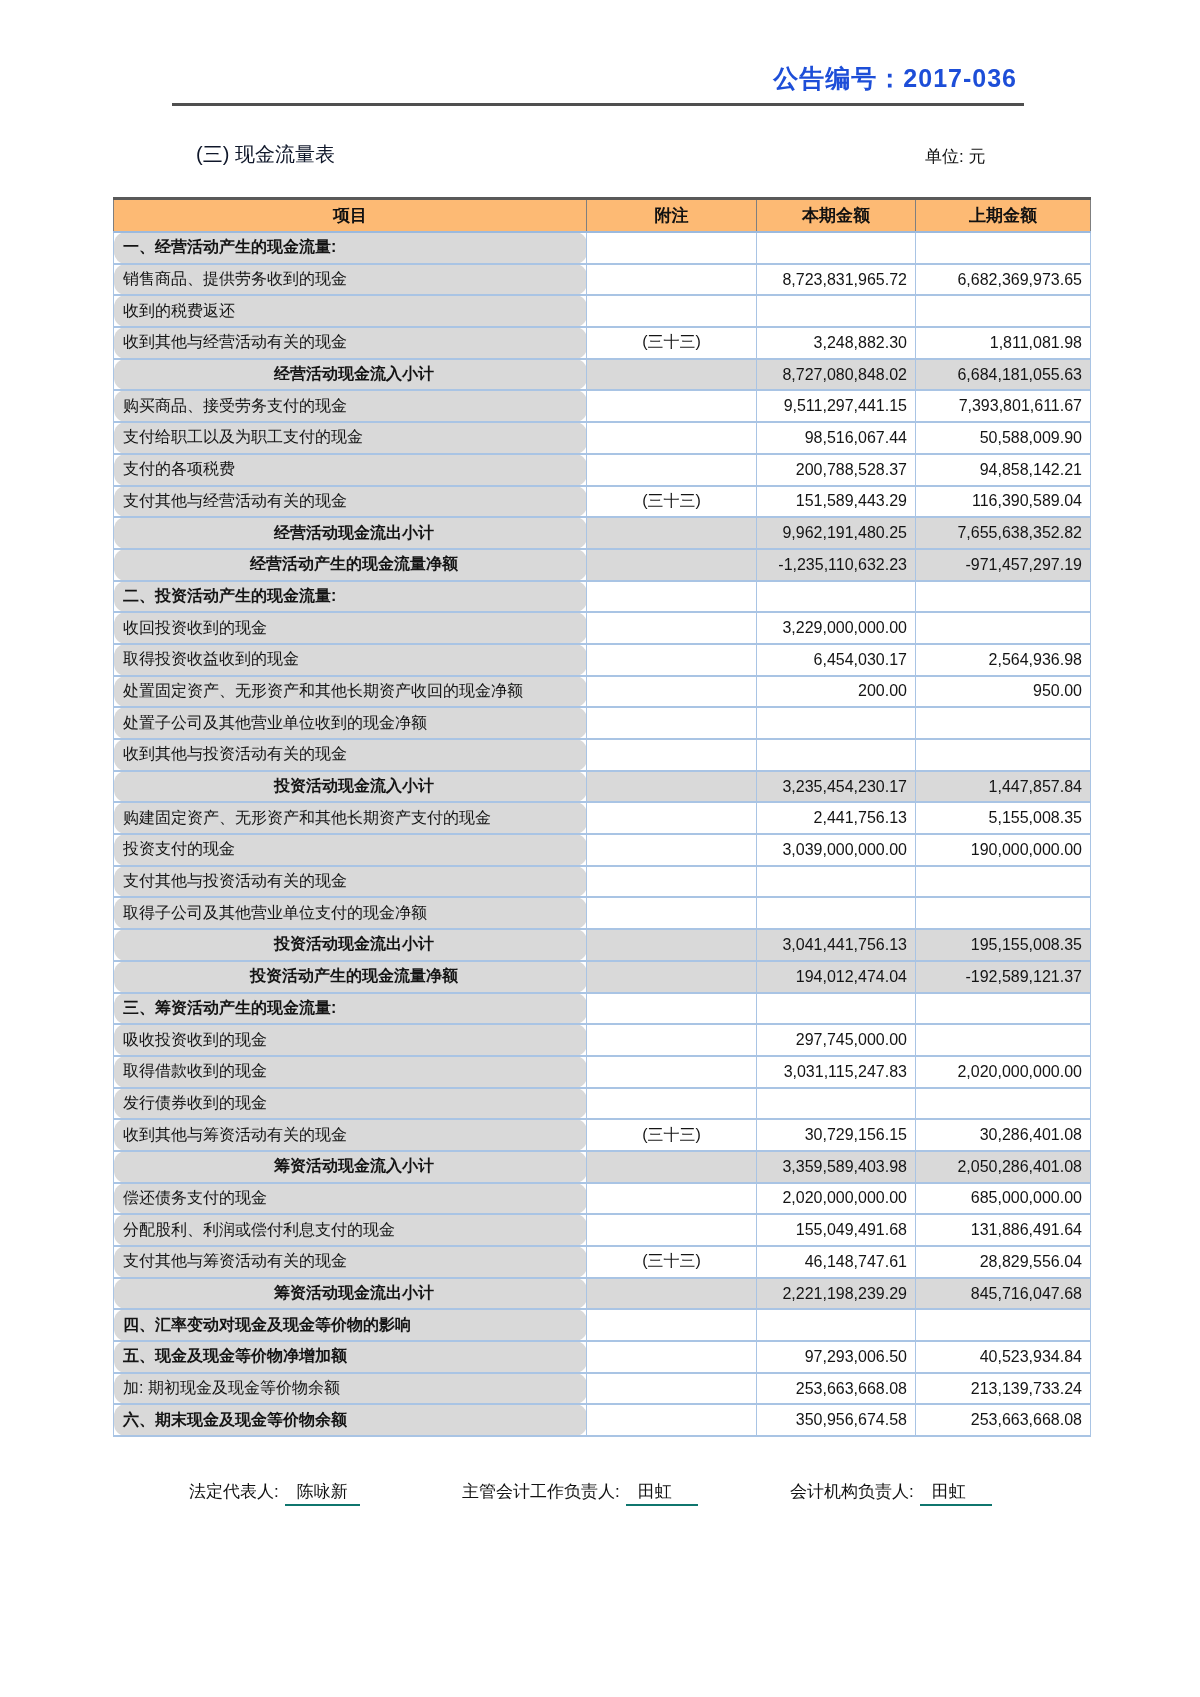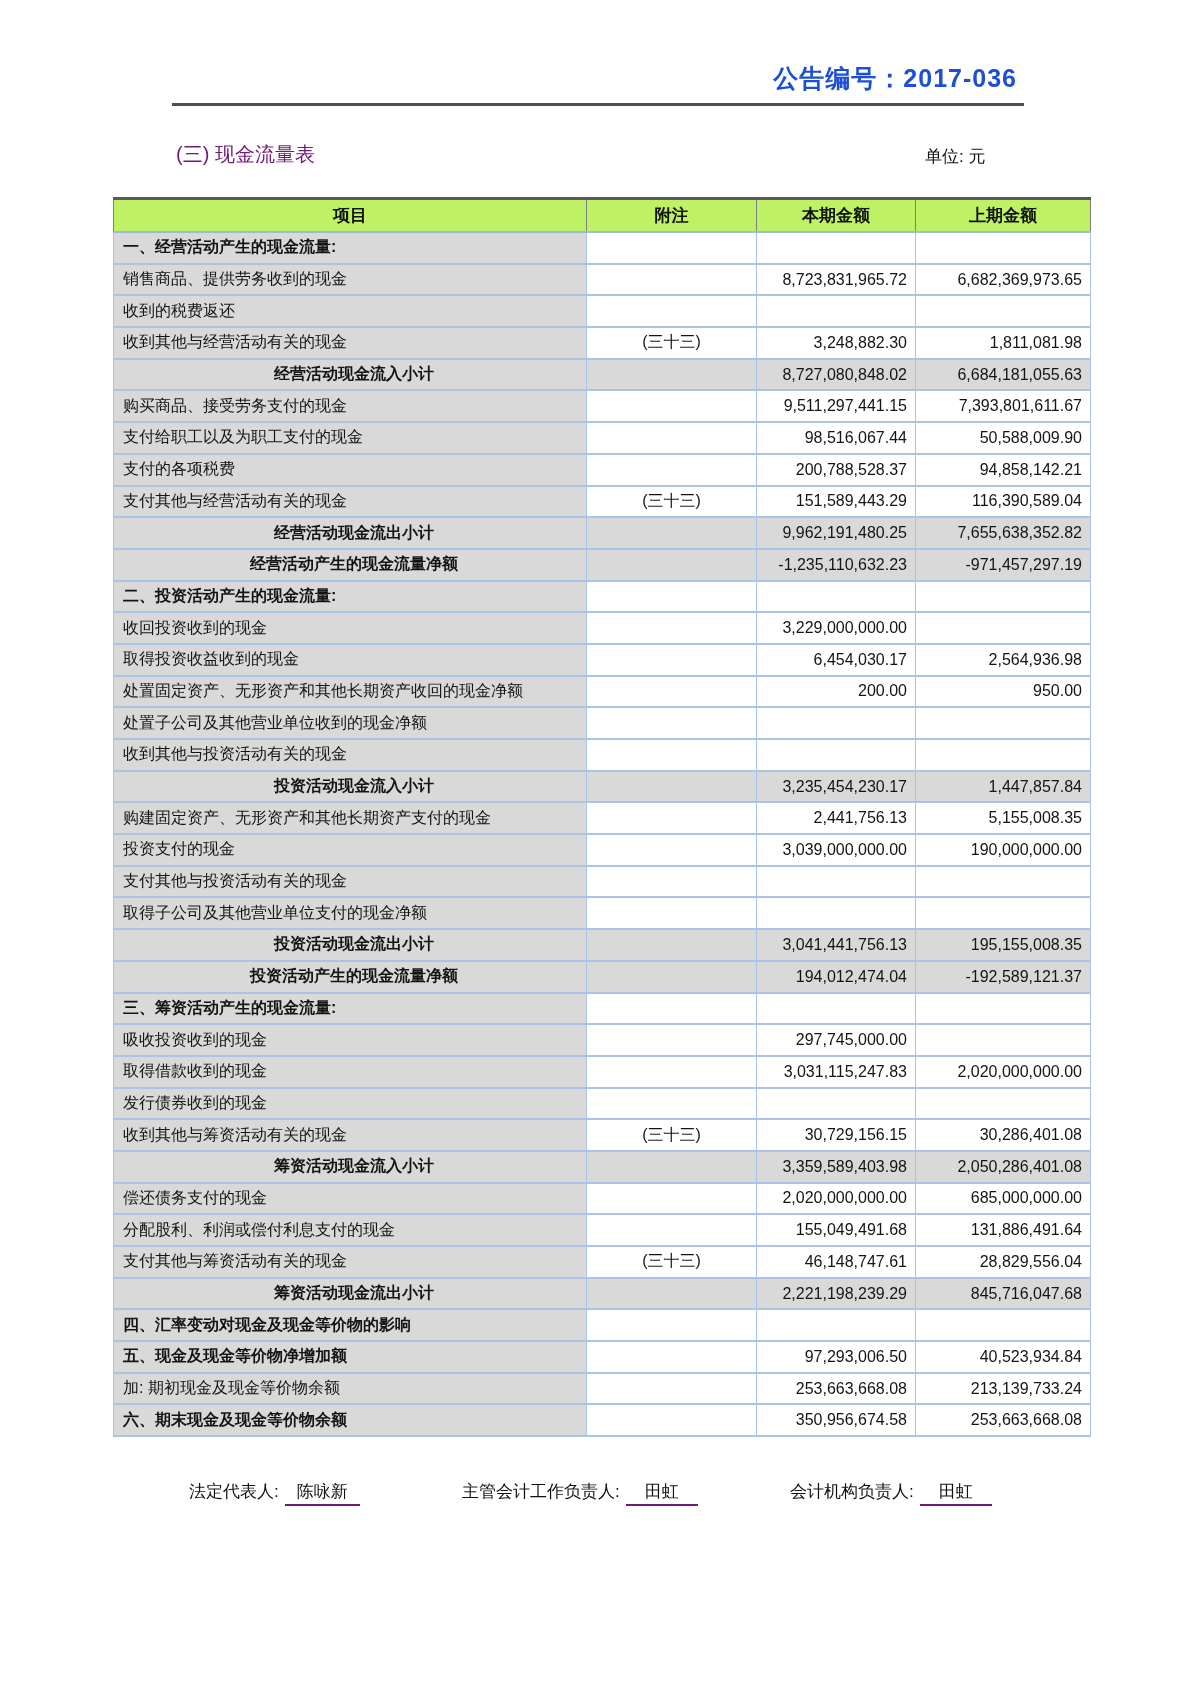--- a/index.html
+++ b/index.html
@@ -11,52 +11,52 @@
   .announcement {
     position:absolute; top:62px; left:0; width:1017px;
     text-align:right; font-size:25px; font-weight:bold;
     letter-spacing:1px; color:#1d4ed8;
   }
   .header-rule {
     position:absolute; top:103px; left:172px; width:852px;
     border-top:3px solid #4f4f4f; height:0;
   }
   .title-row { position:absolute; top:141px; left:113px; width:977px; }
-  .page-title { position:absolute; left:63px; top:0; font-size:20px; color:#701a75; }
+  .page-title { position:absolute; left:83px; top:0; font-size:20px; color:#0f172a; }
   .unit-label { position:absolute; left:812px; top:4px; font-size:17px; color:#111; }
 
   table.cashflow {
     position:absolute; top:197px; left:113px; width:977px;
     border-collapse:collapse; table-layout:fixed;
   }
   .cashflow th {
-    background:#bef264; font-size:17px; font-weight:bold; color:#111;
+    background:#fdba74; font-size:17px; font-weight:bold; color:#111;
     height:31px; text-align:center; padding:0;
     border-top:3px solid #595959;
     border-left:1px solid #7f7f7f; border-right:1px solid #7f7f7f;
     border-bottom:2px solid #9cbade;
   }
   .cashflow td {
     height:29.7px; font-size:16px; padding:0; background:#ffffff;
     border:1px solid #a9c4e4; border-top-width:2px; border-bottom-width:2px;
     overflow:hidden; white-space:nowrap;
   }
-  .cashflow td.col-label { background:#d9d9d9; text-align:left; padding-left:9px; }
+  .cashflow td.col-label { background:#d9d9d9; text-align:left; padding-left:9px;border-radius:12px; }
   .cashflow td.col-note { text-align:center; }
   .cashflow td.col-num { text-align:right; padding-right:8px; }
   .cashflow tr.section td.col-label { font-weight:bold; }
   .cashflow tr.subtotal td { background:#d9d9d9; }
   .cashflow tr.subtotal td.col-label { text-align:center; font-weight:bold; padding-left:8px; }
 
   .sig-footer { position:absolute; top:1480px; left:0; width:1200px; height:30px; font-size:17px; color:#111; }
   .sig-group { position:absolute; top:0; white-space:nowrap; }
   .sig-g1 { left:189px; } .sig-g2 { left:462px; } .sig-g3 { left:790px; }
   .sig-name {
-    display:inline-block; text-align:center; padding:0 12px 1px 12px;
-    border-bottom:2px solid #701a75; margin-left:6px; min-width:48px;
+    display:inline-block; text-align:left; padding:0 12px 1px 12px;
+    border-bottom:2px solid #0f766e; margin-left:6px; min-width:48px;
   }
 </style>
 </head>
 <body>
 
 <div class="announcement">公告编号：2017-036</div>
 <div class="header-rule"></div>
 
 <div class="title-row">
   <span class="page-title">(三) 现金流量表</span>

